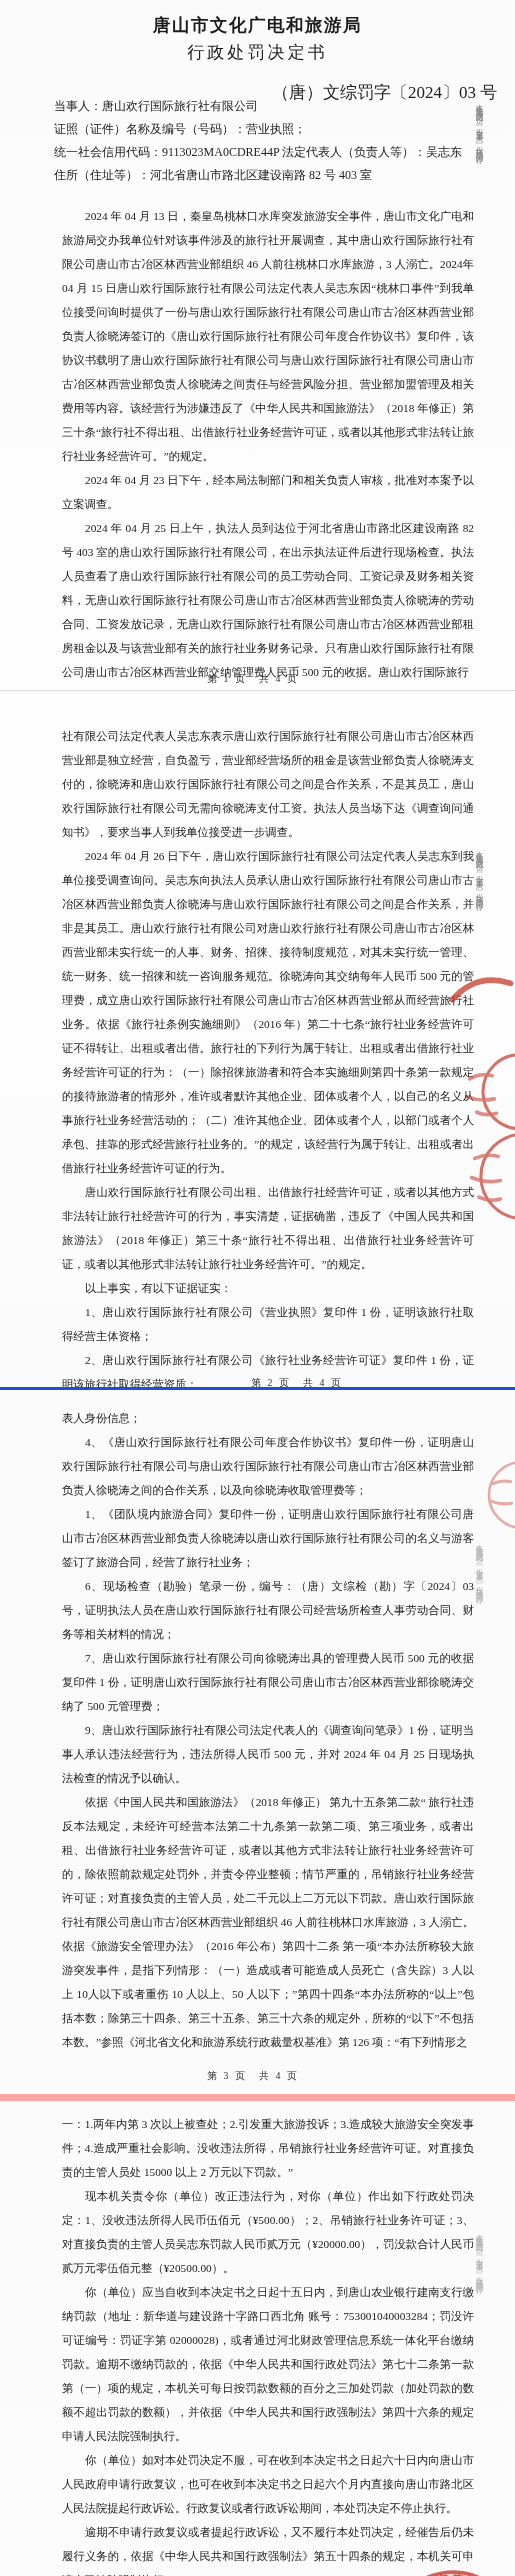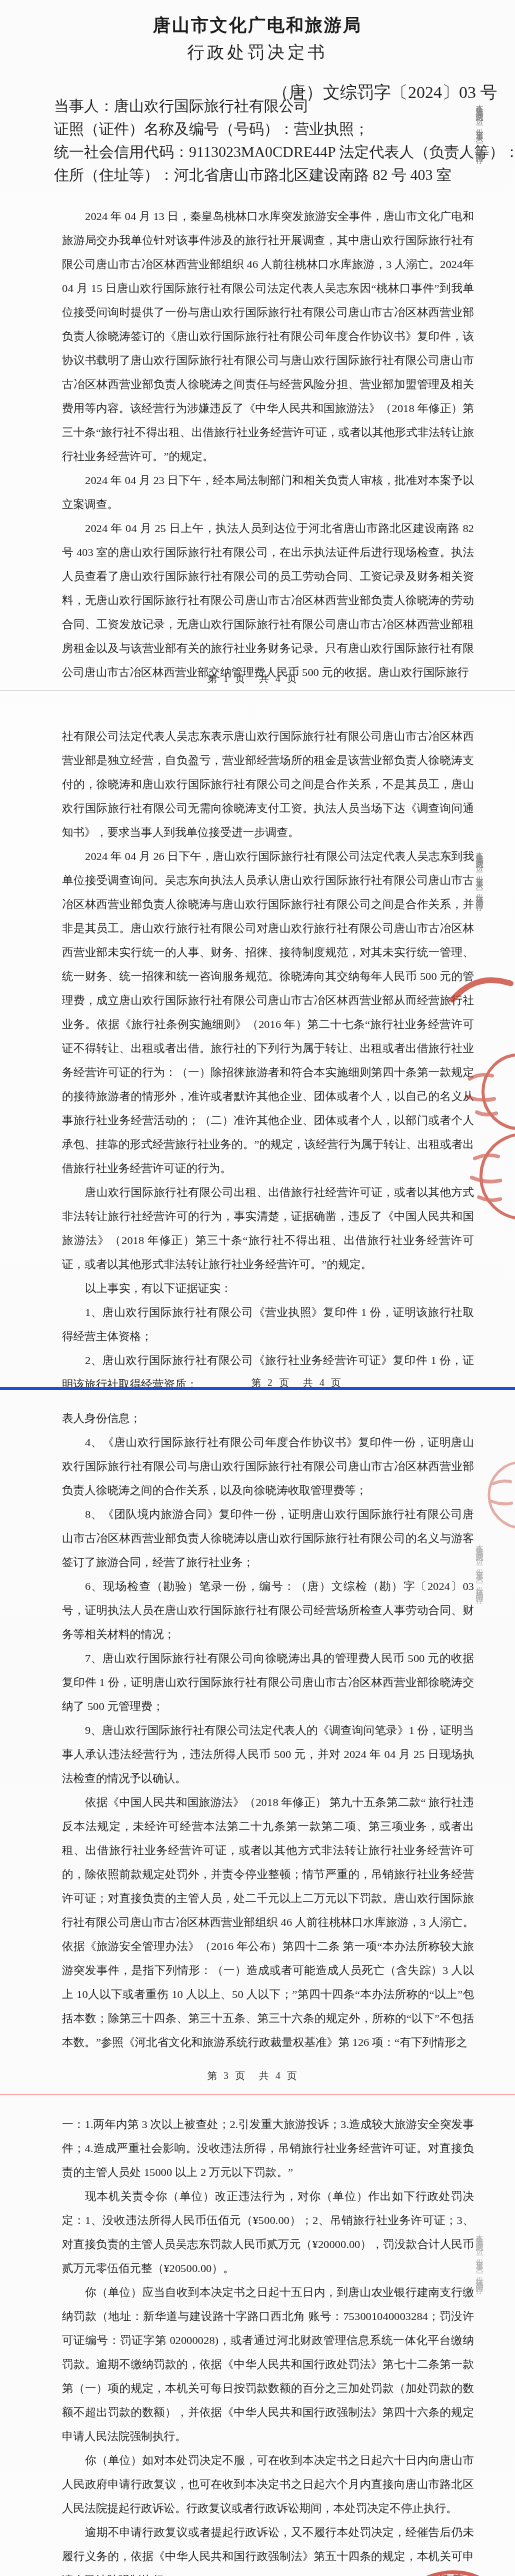--- a/index.html
+++ b/index.html
@@ -7,28 +7,28 @@
     width:515px;height:2788px;position:relative;
     background:#fcfcfc;
     font-family:"Liberation Serif","DejaVu Serif",serif;
     color:#262626;
     overflow:hidden;
   }
   .scan-tint{position:absolute;inset:0;background:linear-gradient(180deg,#fbfbfb 0%,#fdfdfd 30%,#fafafa 60%,#fcfcfc 100%);pointer-events:none;}
   .page{position:absolute;left:0;width:515px;overflow:hidden;background:transparent;}
   .page-1{top:0;height:690px;border-bottom:1px solid #dcdcdc;}
   .page-2{top:691px;height:696px;border-bottom:3px solid #1d4ed8;}
-  .page-3{top:1388px;height:706px;border-bottom:1px solid #fca5a5;text-decoration:underline;}
+  .page-3{top:1388px;height:706px;border-bottom:7px solid #fca5a5;text-decoration:underline;}
   .page-4{top:2095px;height:693px;}
   .doc-title1{position:absolute;top:13.4px;left:0;width:515px;text-align:center;
     font-size:17.5px;font-weight:700;letter-spacing:1.5px;color:#1c1c1c;}
   .doc-title2{position:absolute;top:41px;left:0;width:515px;text-align:center;
     font-size:17px;font-weight:400;letter-spacing:3.1px;color:#1c1c1c;}
   .doc-number{position:absolute;top:81px;left:272px;font-size:17px;color:#232323;}
-  .party-block{position:absolute;top:95px;left:54px;width:417px;font-size:15px;line-height:23px;color:#222;}
+  .party-block{position:absolute;top:95px;left:54px;width:417px;font-size:12px;line-height:23px;color:#222;}
   .party-block div{white-space:nowrap;}
   .body-text{position:absolute;left:62px;width:412px;font-size:11.3px;line-height:24px;
     text-align:justify;color:#202020;}
   .body-text p{margin:0;}
   .body-text p.ind{text-indent:23px;}
   .page-footer{position:absolute;left:0;width:506px;text-align:center;font-size:9.8px;
     color:#2e2e2e;letter-spacing:2.1px;}
   .page-1 .page-footer{top:673px;}
   .page-2 .page-footer{top:686px;margin-left:44px;}
   .page-3 .page-footer{top:682px;}
@@ -73,21 +73,21 @@
     <p class="ind">3、唐山欢行国际旅行社有限公司法定代表人的身份证复印件 2 份，证明法定代</p>
   </div>
   <div class="page-footer">第 2 页　共 4 页</div>
   <div class="margin-note" style="top:154px;left:474px;opacity:.8;">本执法文书一式两份　一份交当事人　一份执法部门留存</div>
 </div>
 
 <div class="page page-3">
   <div class="body-text" style="top:17.5px;">
     <p>表人身份信息；</p>
     <p class="ind">4、《唐山欢行国际旅行社有限公司年度合作协议书》复印件一份，证明唐山欢行国际旅行社有限公司与唐山欢行国际旅行社有限公司唐山市古冶区林西营业部负责人徐晓涛之间的合作关系，以及向徐晓涛收取管理费等；</p>
-    <p class="ind">8、《团队境内旅游合同》复印件一份，证明唐山欢行国际旅行社有限公司唐山市古冶区林西营业部负责人徐晓涛以唐山欢行国际旅行社有限公司的名义与游客签订了旅游合同，经营了旅行社业务；</p>
+    <p class="ind">1、《团队境内旅游合同》复印件一份，证明唐山欢行国际旅行社有限公司唐山市古冶区林西营业部负责人徐晓涛以唐山欢行国际旅行社有限公司的名义与游客签订了旅游合同，经营了旅行社业务；</p>
     <p class="ind">6、现场检查（勘验）笔录一份，编号：（唐）文综检（勘）字〔2024〕03 号，证明执法人员在唐山欢行国际旅行社有限公司经营场所检查人事劳动合同、财务等相关材料的情况；</p>
     <p class="ind">7、唐山欢行国际旅行社有限公司向徐晓涛出具的管理费人民币 500 元的收据复印件 1 份，证明唐山欢行国际旅行社有限公司唐山市古冶区林西营业部徐晓涛交纳了 500 元管理费；</p>
     <p class="ind">9、唐山欢行国际旅行社有限公司法定代表人的《调查询问笔录》1 份，证明当事人承认违法经营行为，违法所得人民币 500 元，并对 2024 年 04 月 25 日现场执法检查的情况予以确认。</p>
     <p class="ind">依据《中国人民共和国旅游法》（2018 年修正） 第九十五条第二款“ 旅行社违反本法规定，未经许可经营本法第二十九条第一款第二项、第三项业务，或者出租、出借旅行社业务经营许可证，或者以其他方式非法转让旅行社业务经营许可的，除依照前款规定处罚外，并责令停业整顿；情节严重的，吊销旅行社业务经营许可证；对直接负责的主管人员，处二千元以上二万元以下罚款。唐山欢行国际旅行社有限公司唐山市古冶区林西营业部组织 46 人前往桃林口水库旅游，3 人溺亡。依据《旅游安全管理办法》（2016 年公布）第四十二条 第一项“本办法所称较大旅游突发事件，是指下列情形：（一）造成或者可能造成人员死亡（含失踪）3 人以上 10人以下或者重伤 10 人以上、50 人以下；”第四十四条“本办法所称的“以上”包括本数；除第三十四条、第三十五条、第三十六条的规定外，所称的“以下”不包括本数。”参照《河北省文化和旅游系统行政裁量权基准》第 126 项：“有下列情形之</p>
   </div>
   <div class="page-footer">第 3 页　共 4 页</div>
   <div class="margin-note" style="top:150px;left:474px;opacity:.5;">本执法文书一式两份　一份交当事人　一份执法部门留存</div>
 </div>
 
 <div class="page page-4">

